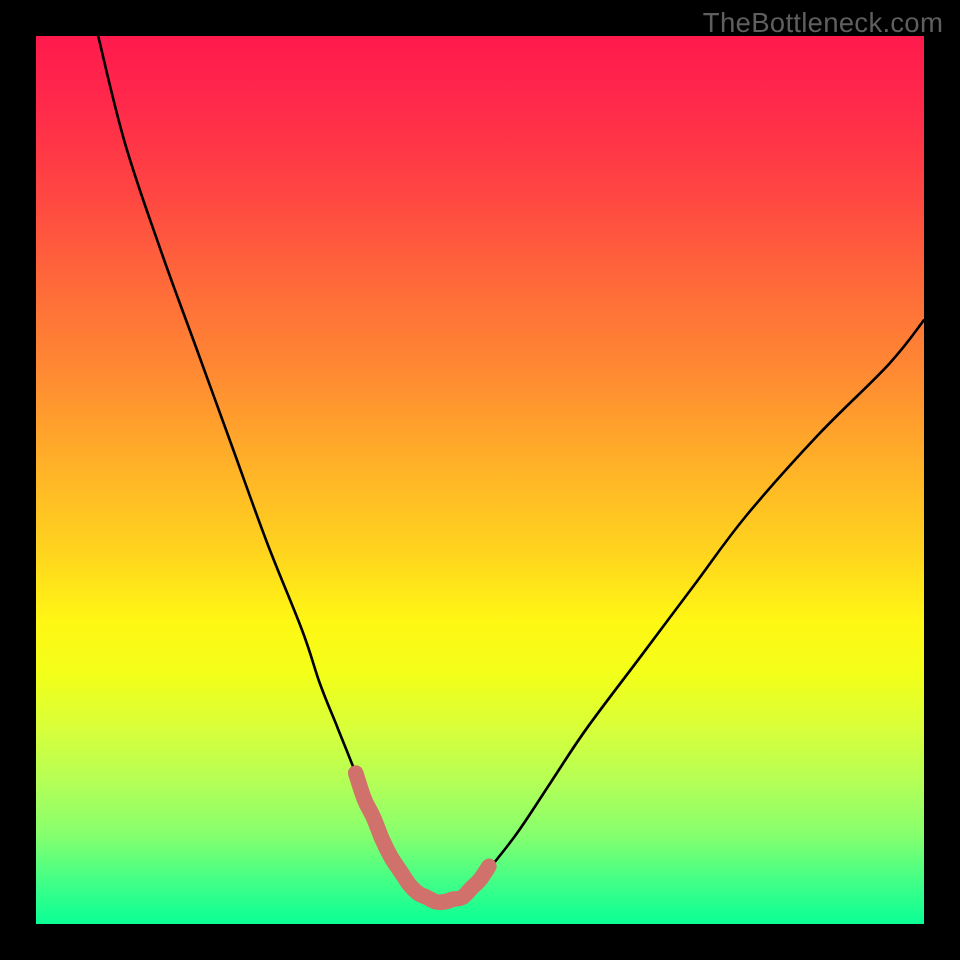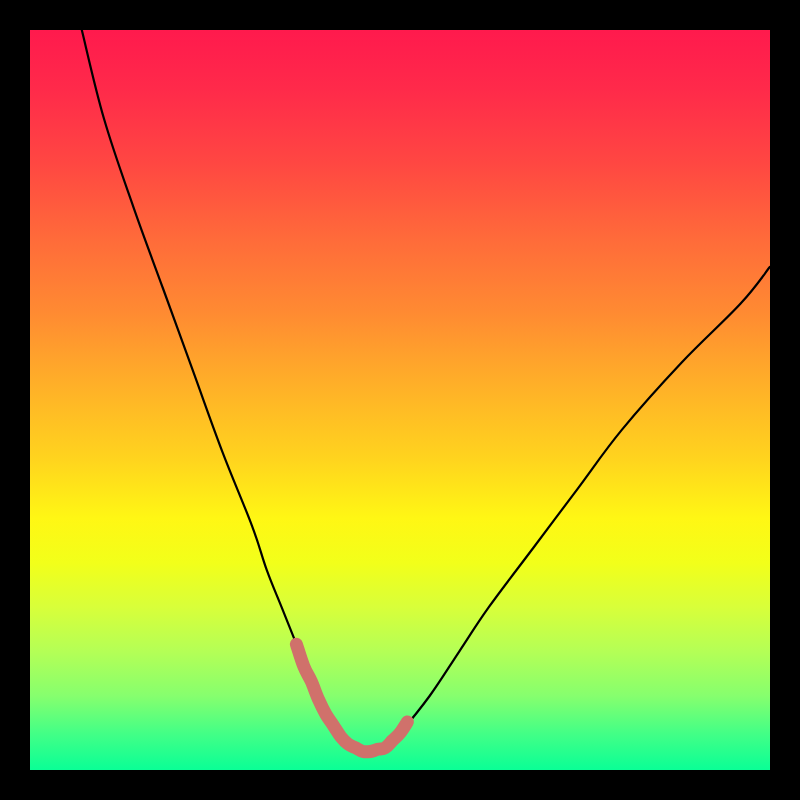--- a/index.html
+++ b/index.html
@@ -61,13 +61,14 @@
 </head>
 <body>
 
 <div class="outer">
   <div class="plot-area">
     <svg class="curve" viewBox="0 0 740 740" preserveAspectRatio="none">
       <path id="curve-path" fill="none" stroke="#000000" stroke-width="2.2" stroke-linecap="round" stroke-linejoin="round" d="M 51.80 0.00 C 55.80 15.98, 64.68 56.83, 74.00 88.80 C 83.32 120.77, 92.94 146.96, 103.60 177.60 C 114.26 208.24, 122.54 229.70, 133.20 259.00 C 143.86 288.30, 152.14 311.10, 162.80 340.40 C 173.46 369.70, 181.74 393.83, 192.40 421.80 C 203.06 449.77, 214.01 474.49, 222.00 495.80 C 229.99 517.11, 231.47 525.55, 236.80 540.20 C 242.13 554.85, 246.27 563.88, 251.60 577.20 C 256.93 590.52, 261.07 600.88, 266.40 614.20 C 271.73 627.52, 275.87 638.55, 281.20 651.20 C 286.53 663.85, 290.67 674.51, 296.00 684.50 C 301.33 694.49, 305.47 700.71, 310.80 706.70 C 316.13 712.69, 320.27 715.14, 325.60 717.80 C 330.93 720.46, 335.07 721.50, 340.40 721.50 C 345.73 721.50, 349.87 721.13, 355.20 717.80 C 360.53 714.47, 362.01 712.32, 370.00 703.00 C 377.99 693.68, 388.94 680.65, 399.60 666.00 C 410.26 651.35, 418.54 637.58, 429.20 621.60 C 439.86 605.62, 445.48 595.85, 458.80 577.20 C 472.12 558.55, 487.22 539.31, 503.20 518.00 C 519.18 496.69, 531.62 480.11, 547.60 458.80 C 563.58 437.49, 573.35 422.24, 592.00 399.60 C 610.65 376.96, 629.89 355.64, 651.20 333.00 C 672.51 310.36, 694.42 291.12, 710.40 273.80 C 726.38 256.48, 734.67 243.46, 740.00 236.80"></path>
       <path id="marker-path" fill="none" stroke="#d0716b" stroke-width="13" stroke-linecap="round" stroke-linejoin="round" d="M 266.40 614.20 C 267.73 618.20, 271.14 629.74, 273.80 636.40 C 276.46 643.06, 278.54 645.21, 281.20 651.20 C 283.86 657.19, 285.94 663.71, 288.60 669.70 C 291.26 675.69, 293.34 679.84, 296.00 684.50 C 298.66 689.16, 300.74 691.60, 303.40 695.60 C 306.06 699.60, 308.14 703.37, 310.80 706.70 C 313.46 710.03, 315.54 712.10, 318.20 714.10 C 320.86 716.10, 322.94 716.47, 325.60 717.80 C 328.26 719.13, 330.34 720.83, 333.00 721.50 C 335.66 722.17, 337.74 721.90, 340.40 721.50 C 343.06 721.10, 345.14 719.95, 347.80 719.28 C 350.46 718.61, 352.54 719.40, 355.20 717.80 C 357.86 716.20, 359.94 713.06, 362.60 710.40 C 365.26 707.74, 367.34 706.33, 370.00 703.00 C 372.66 699.67, 376.07 693.90, 377.40 691.90"></path>
     </svg>
   </div>
+  <div class="watermark">TheBottleneck.com</div>
 </div>
 
 </body></html>

